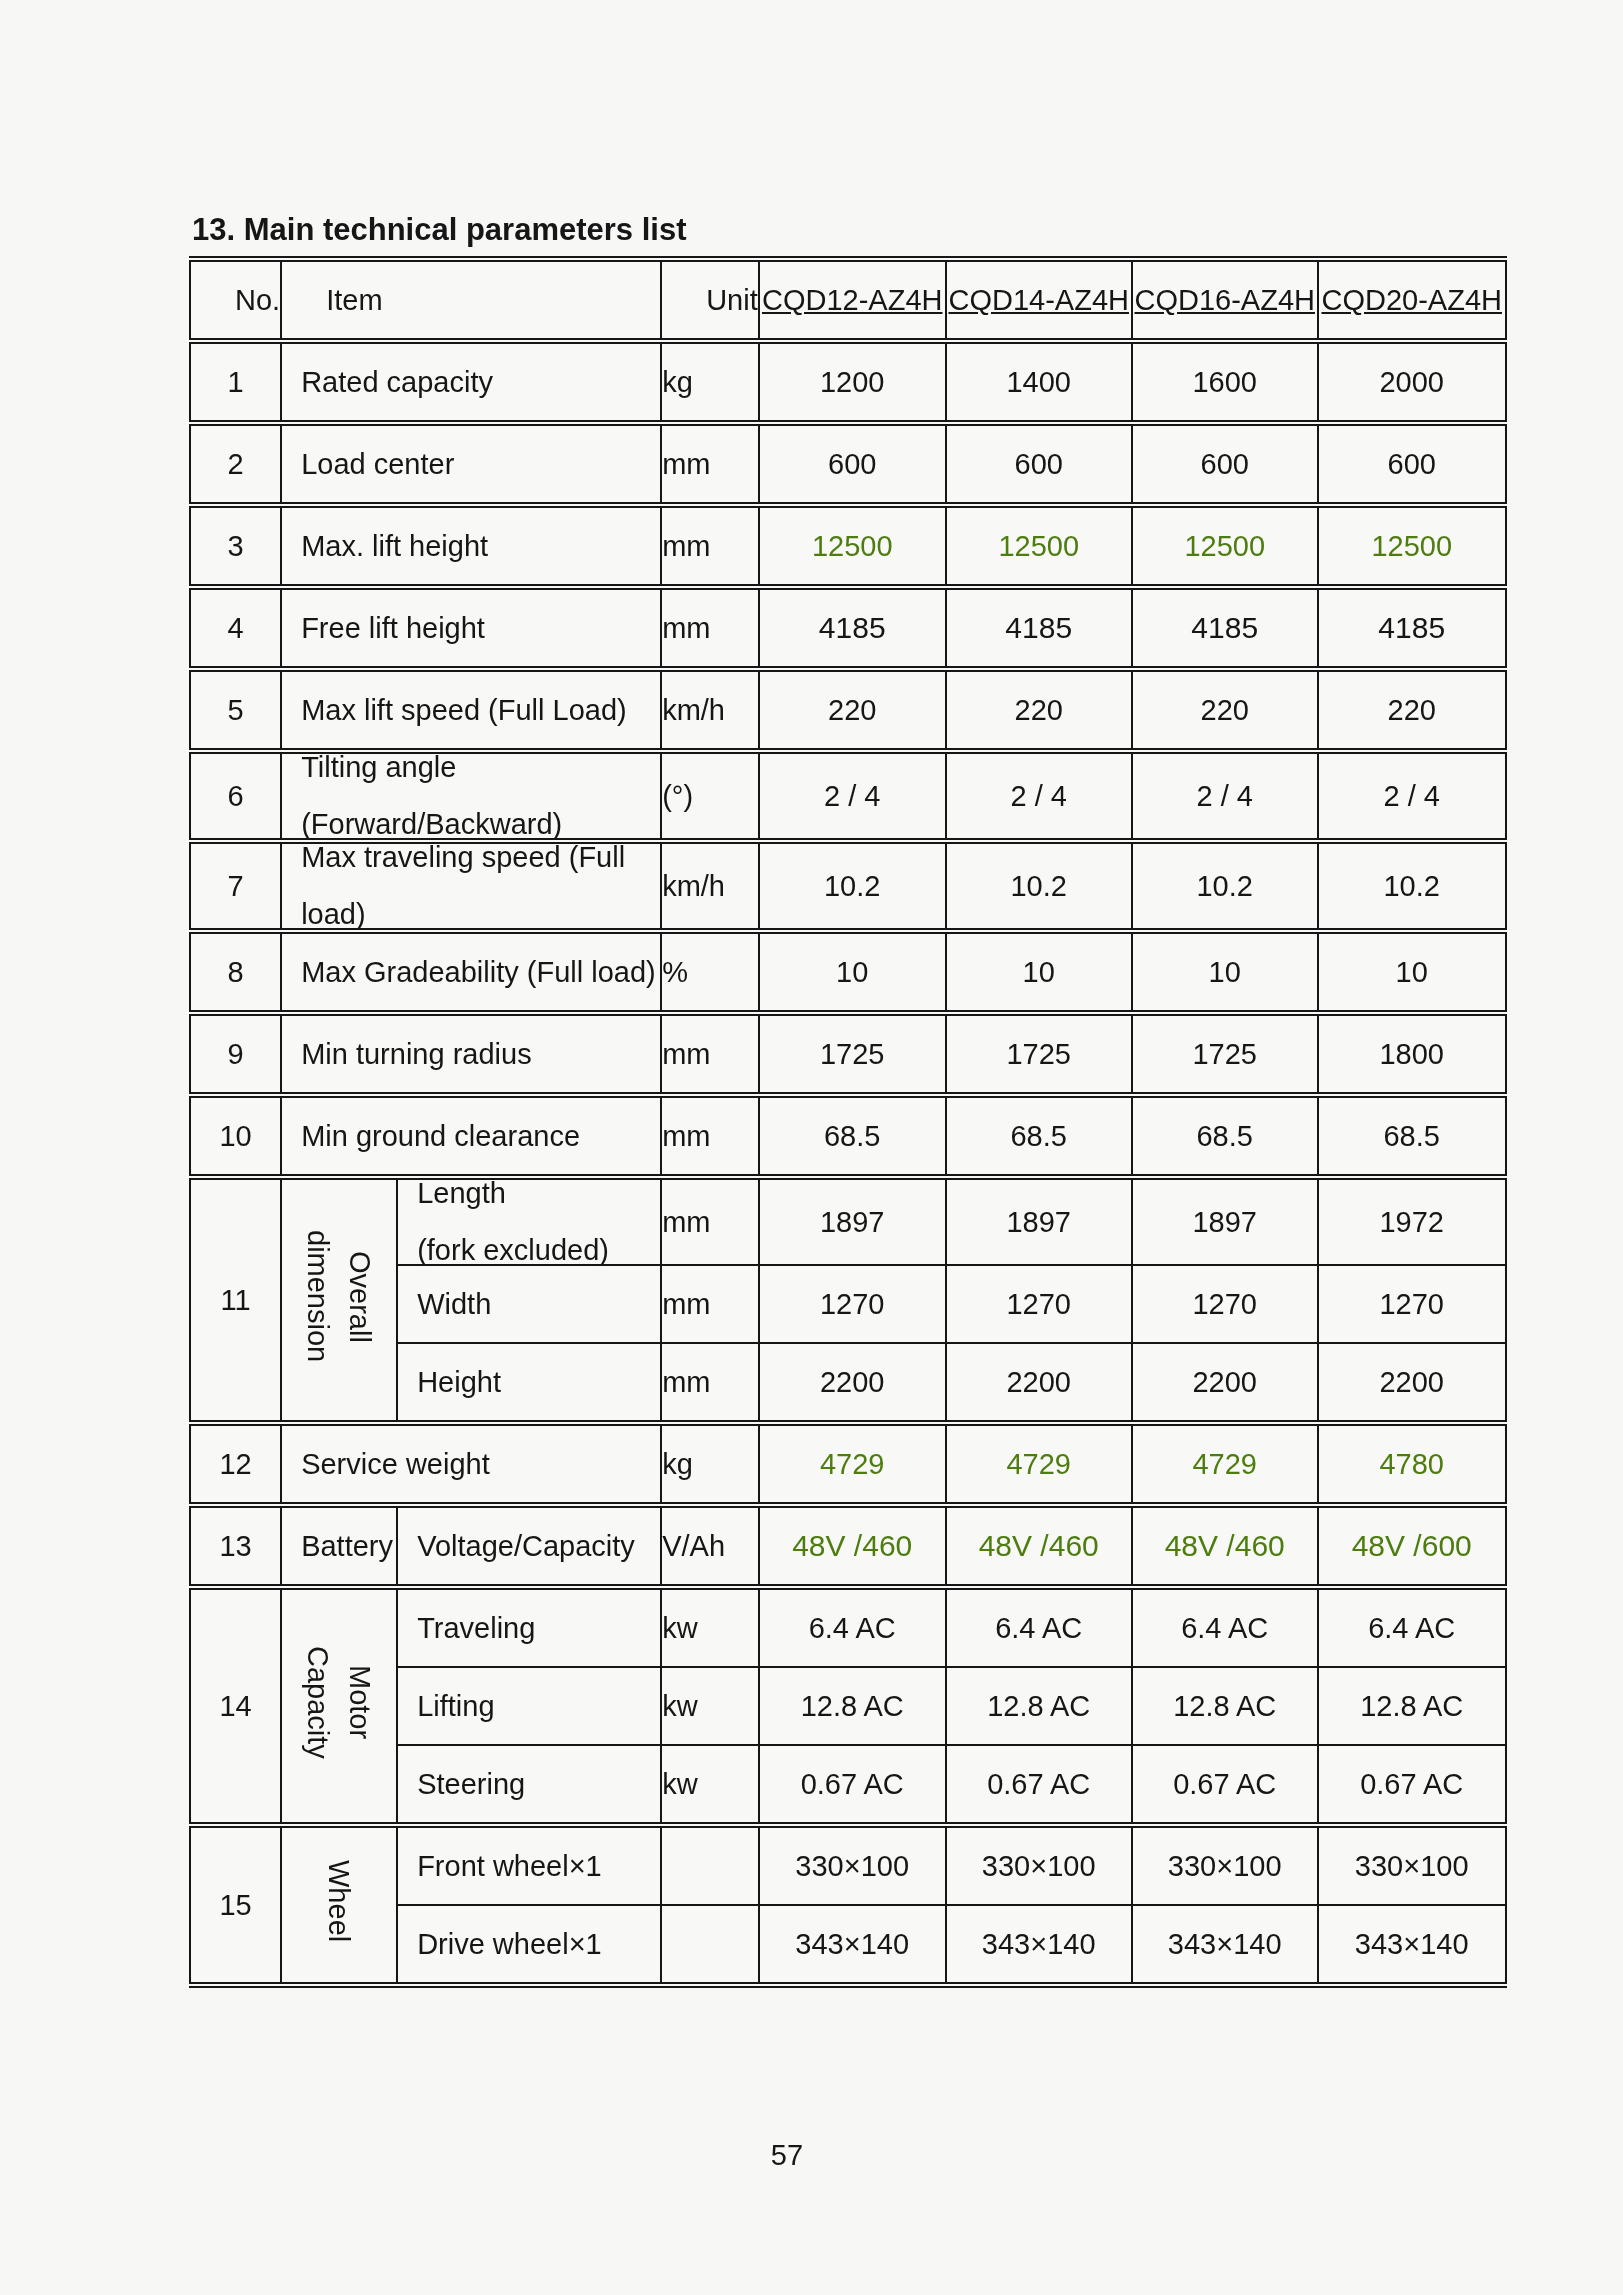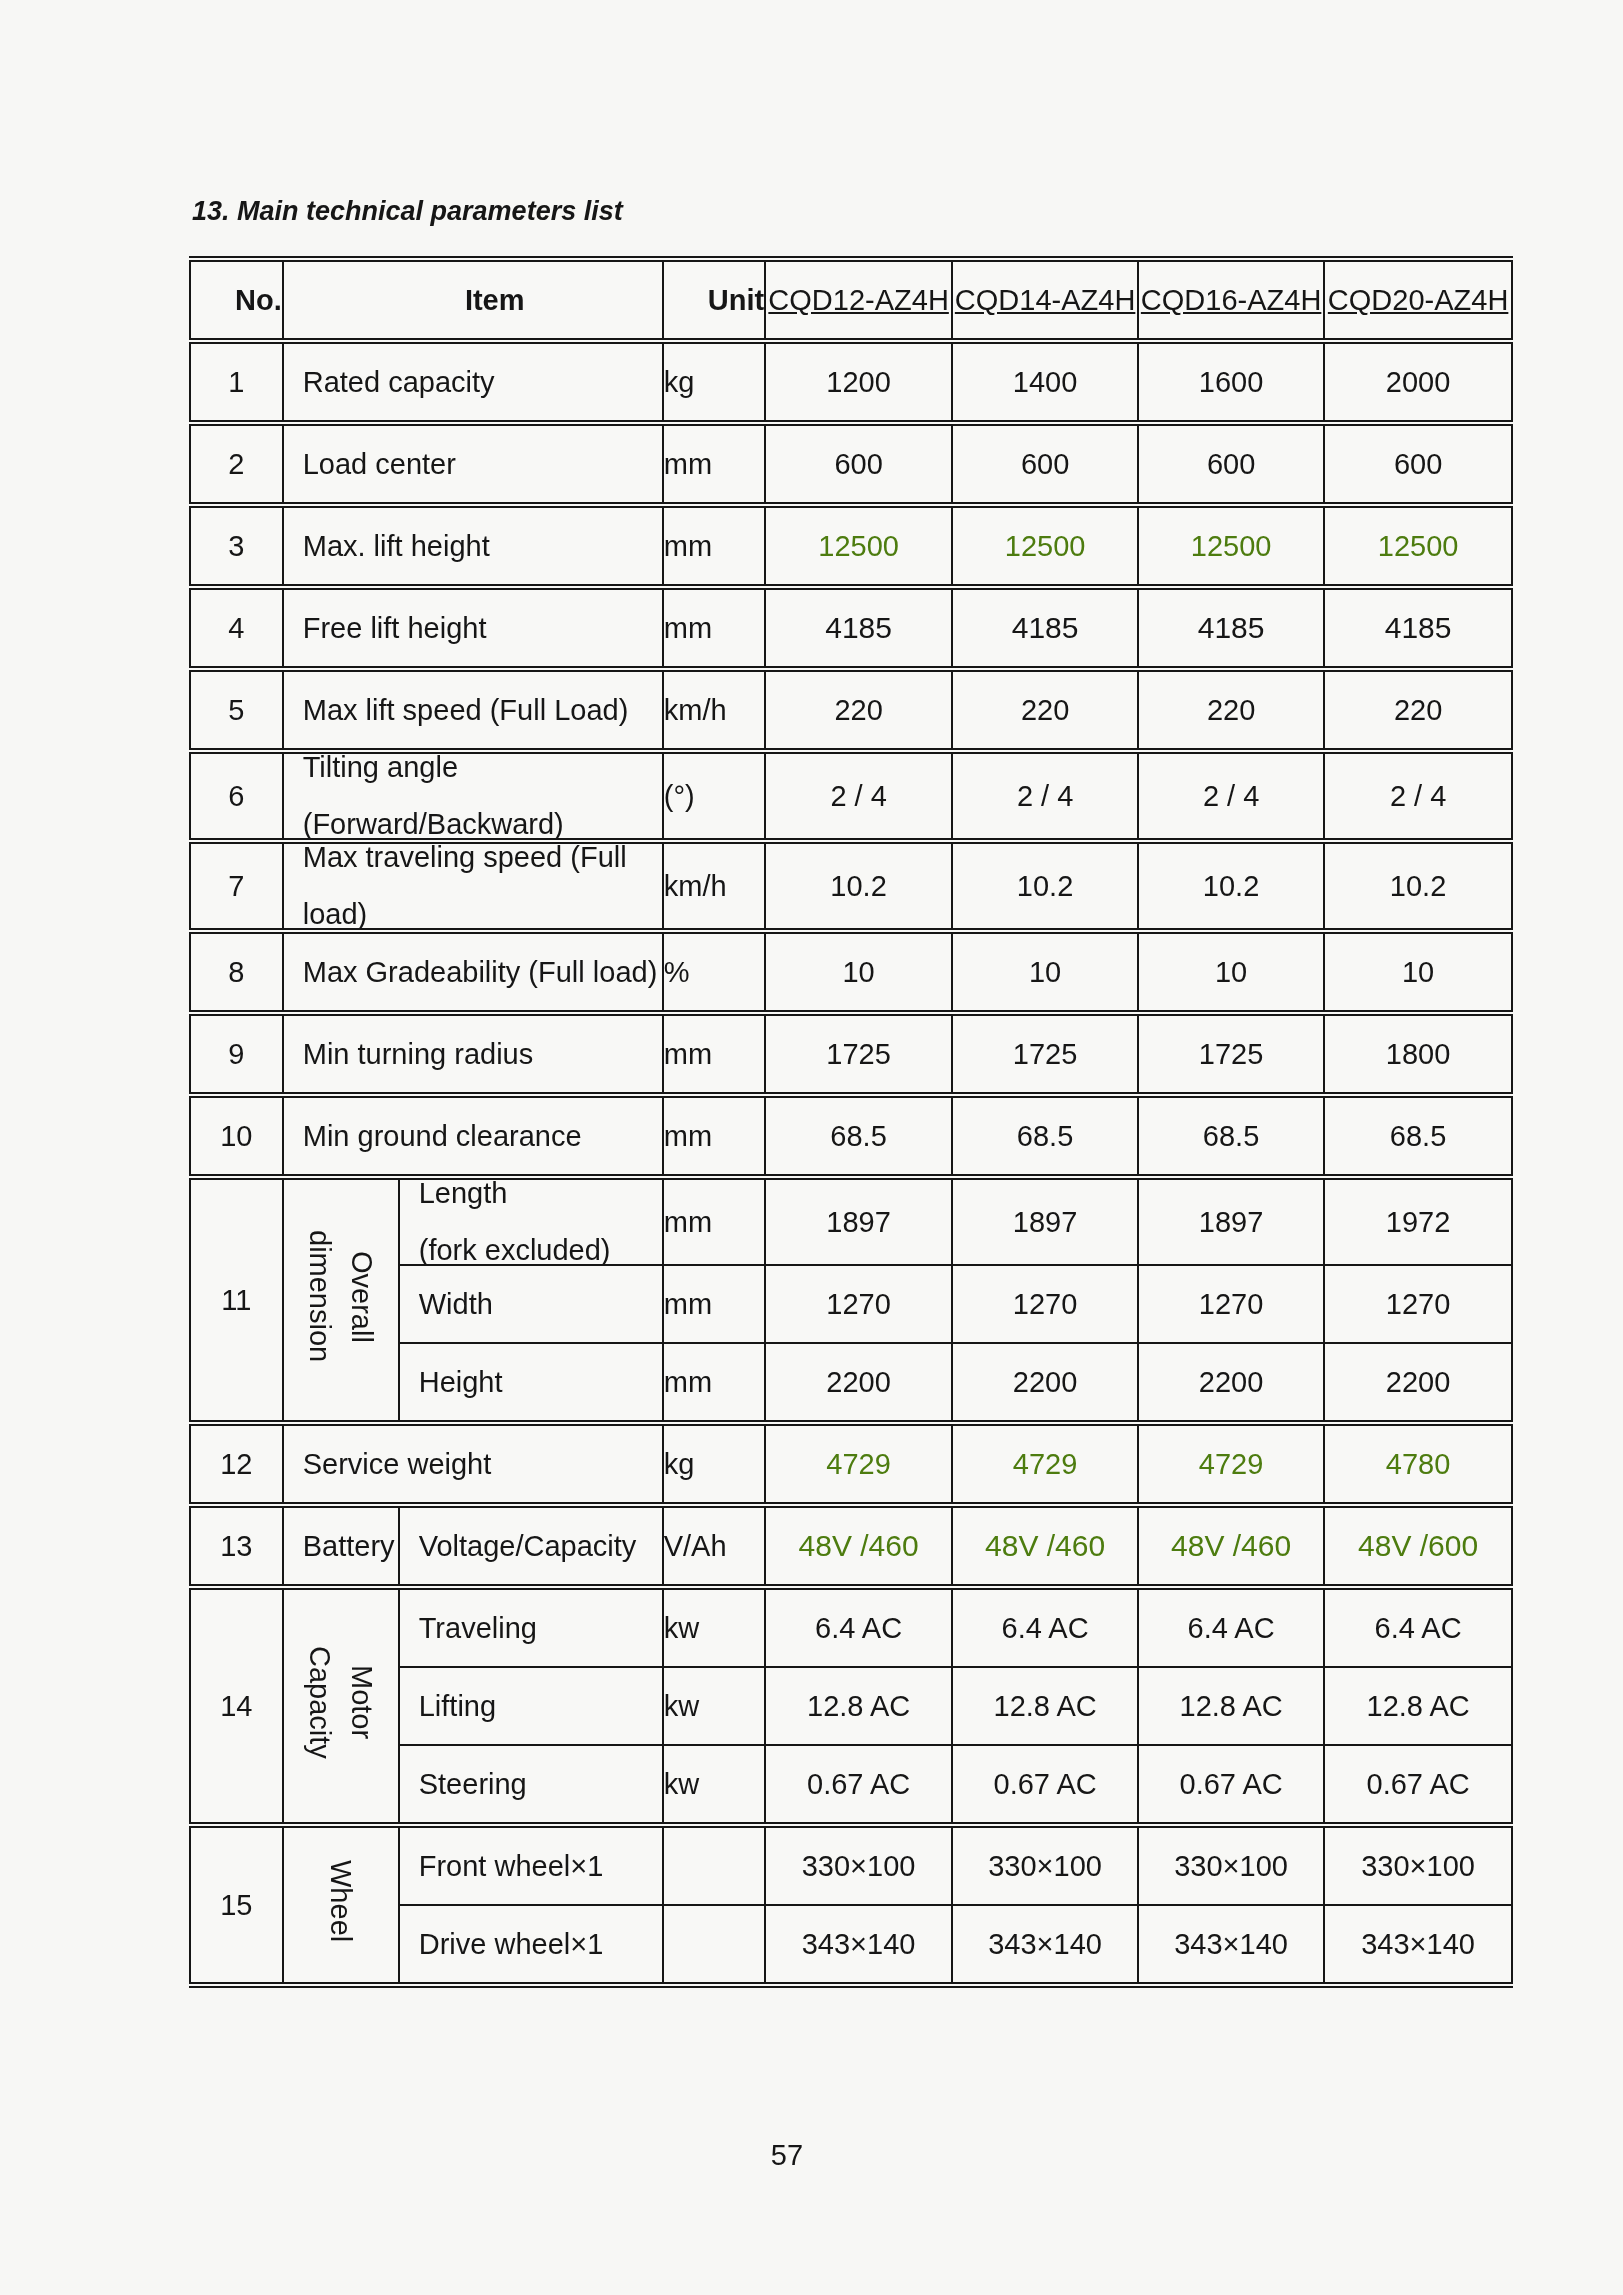--- a/index.html
+++ b/index.html
@@ -4,22 +4,22 @@
 <style>
   html,body{margin:0;padding:0;}
   body{
     width:1623px;height:2295px;
     background:#f7f7f5;
     font-family:"Liberation Sans",sans-serif;
     color:#161616;
     position:relative;
   }
   .page-title{
-    position:absolute;left:192px;top:196px;
-    font-size:27px;font-weight:bold;letter-spacing:0;font-style:italic;
+    position:absolute;left:192px;top:212px;
+    font-size:31px;font-weight:bold;letter-spacing:0;
   }
   table.params{
     position:absolute;left:189px;top:256px;
     border-collapse:collapse;table-layout:fixed;
     border-left:2px solid #161616;
     border-right:2px solid #161616;
     border-top:6.8px double #161616;
     border-bottom:6.8px double #161616;
     background:#f8f8f6;
   }
@@ -29,21 +29,21 @@
     font-size:29px;
     vertical-align:middle;
     padding:0;
     overflow:visible;
   }
   tr.major > td{border-top:6.8px double #161616;}
   td.no{text-align:center;}
   td.label{text-align:left;padding-left:19px;}
   td.unit{text-align:left;}
   td.val{text-align:center;}
-  td.hdr{text-align:center;font-weight:bold;padding-left:44px;}
+  td.hdr{text-align:left;font-weight:normal;padding-left:44px;}
   td.hdr-model{text-align:center;font-weight:normal;text-decoration:underline;}
   .red{color:#4d7c0f;}
   .small{font-size:30px;}
   .two{height:84px;display:flex;flex-direction:column;justify-content:center;overflow:visible;}
   .two span{display:block;line-height:57px;white-space:nowrap;}
   td.vcell{text-align:center;}
   .vtext{
     writing-mode:vertical-rl;
     display:inline-block;
     line-height:1.45;

